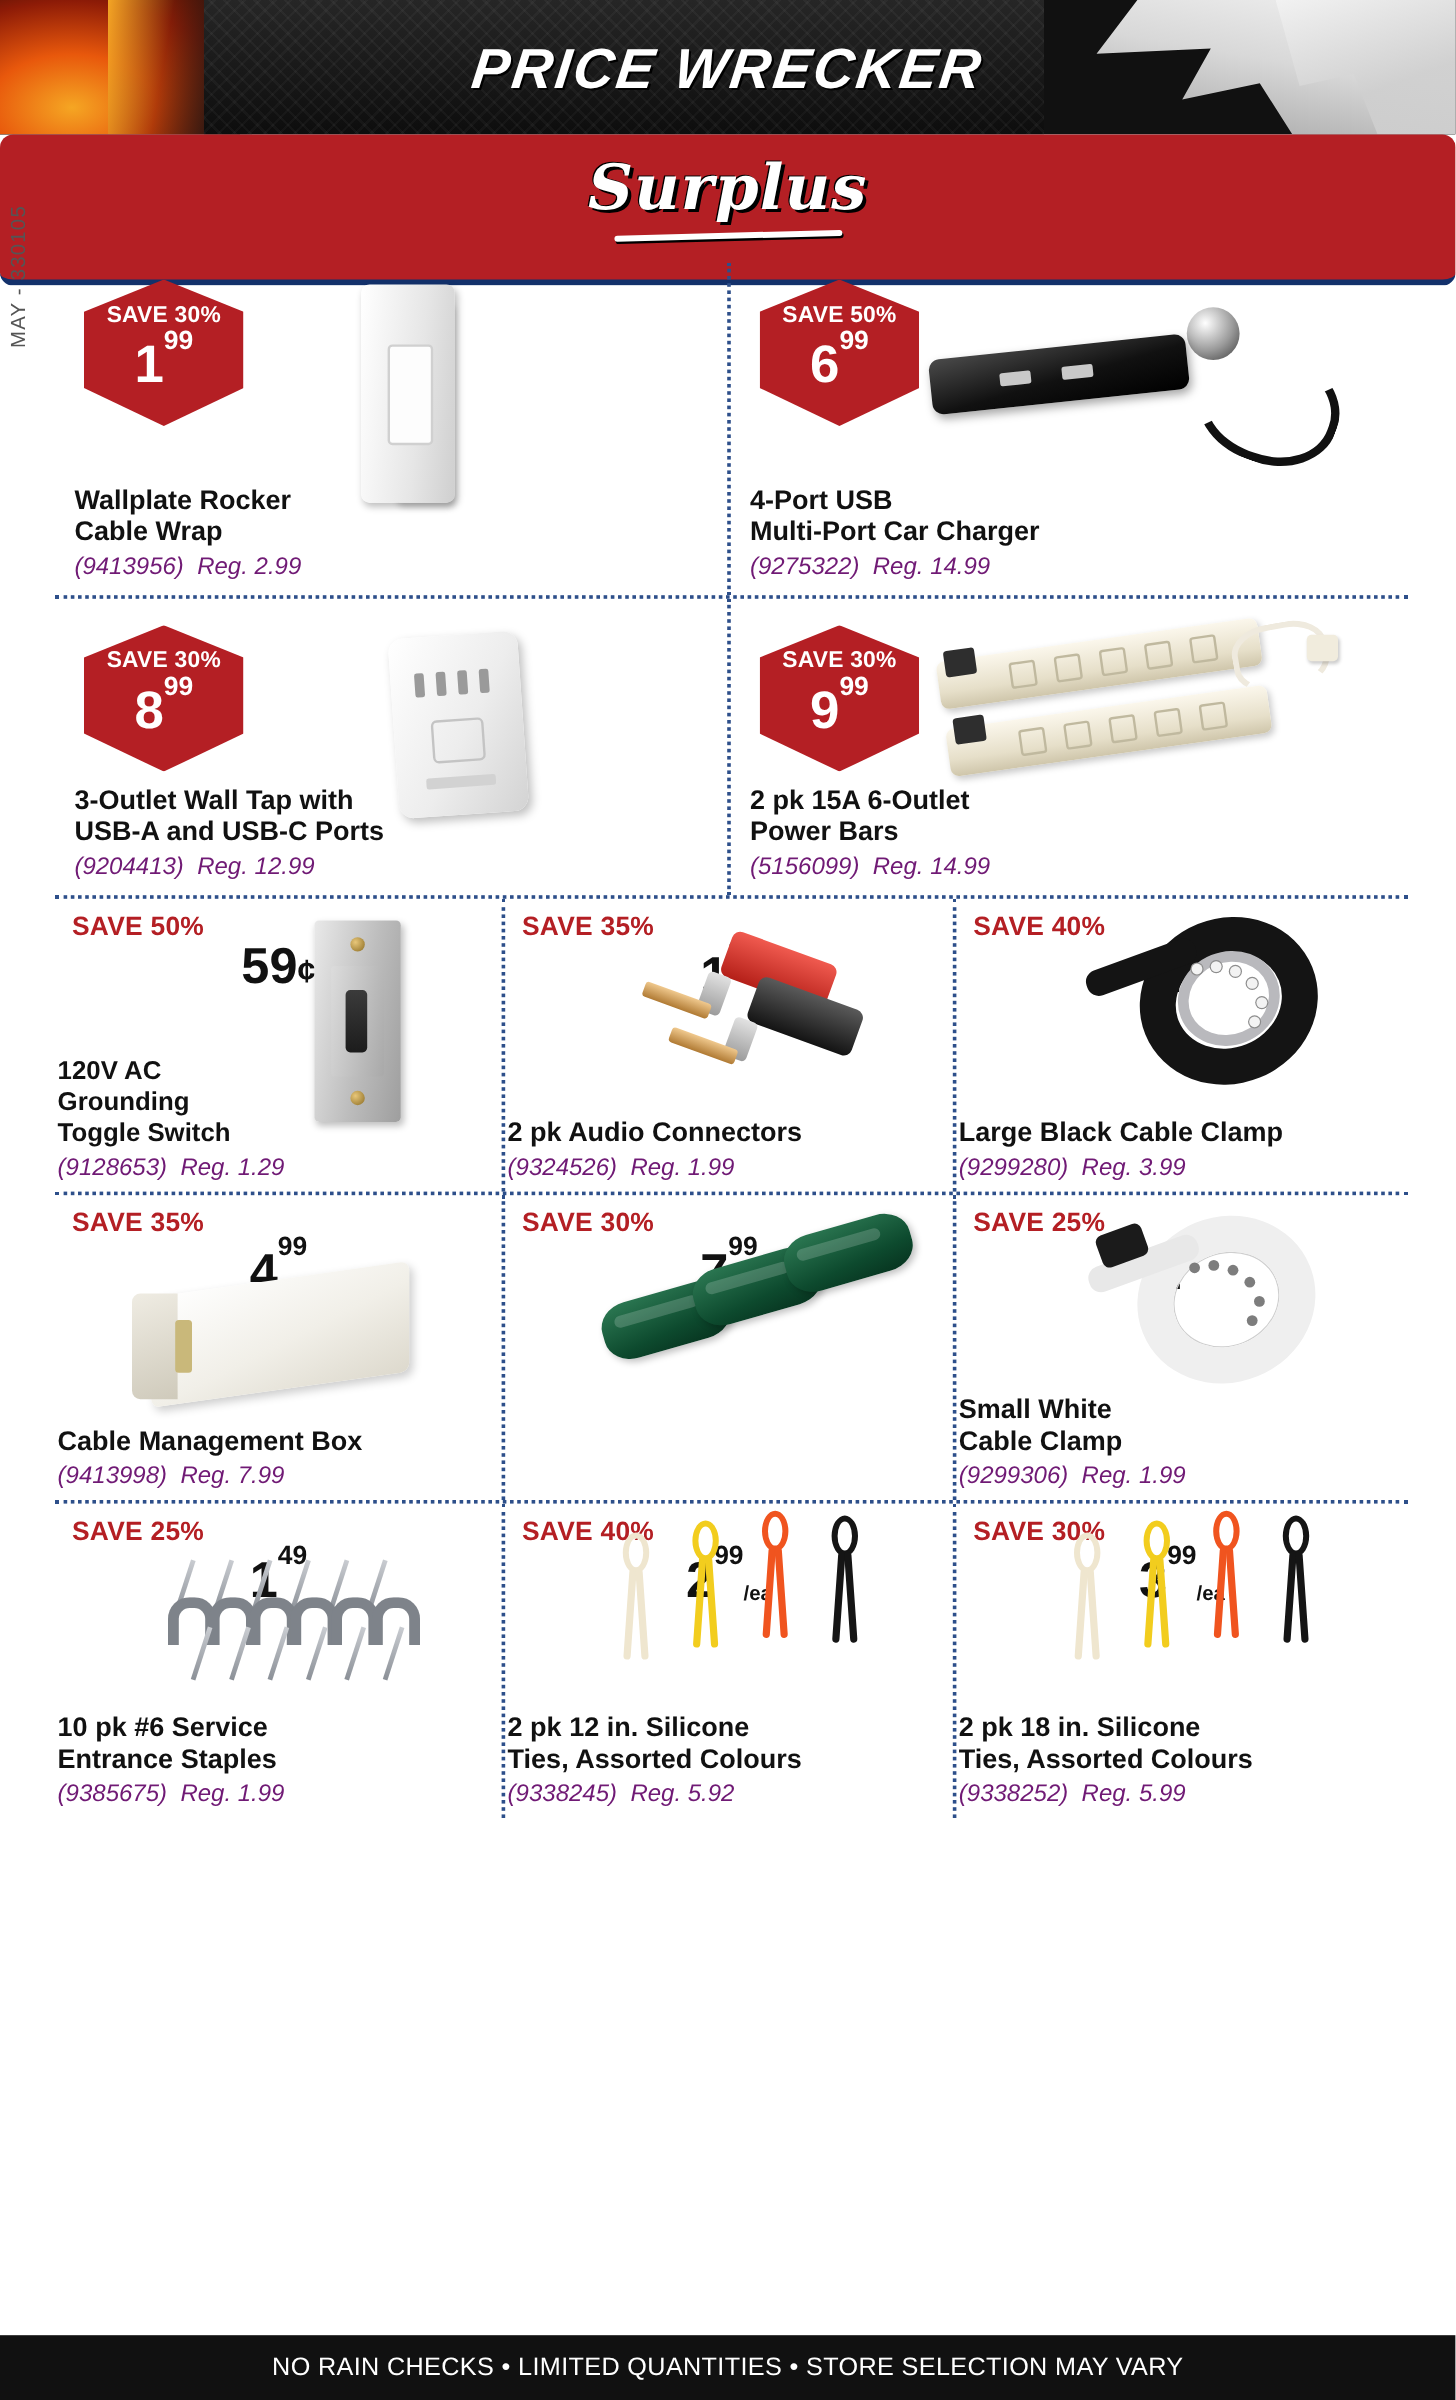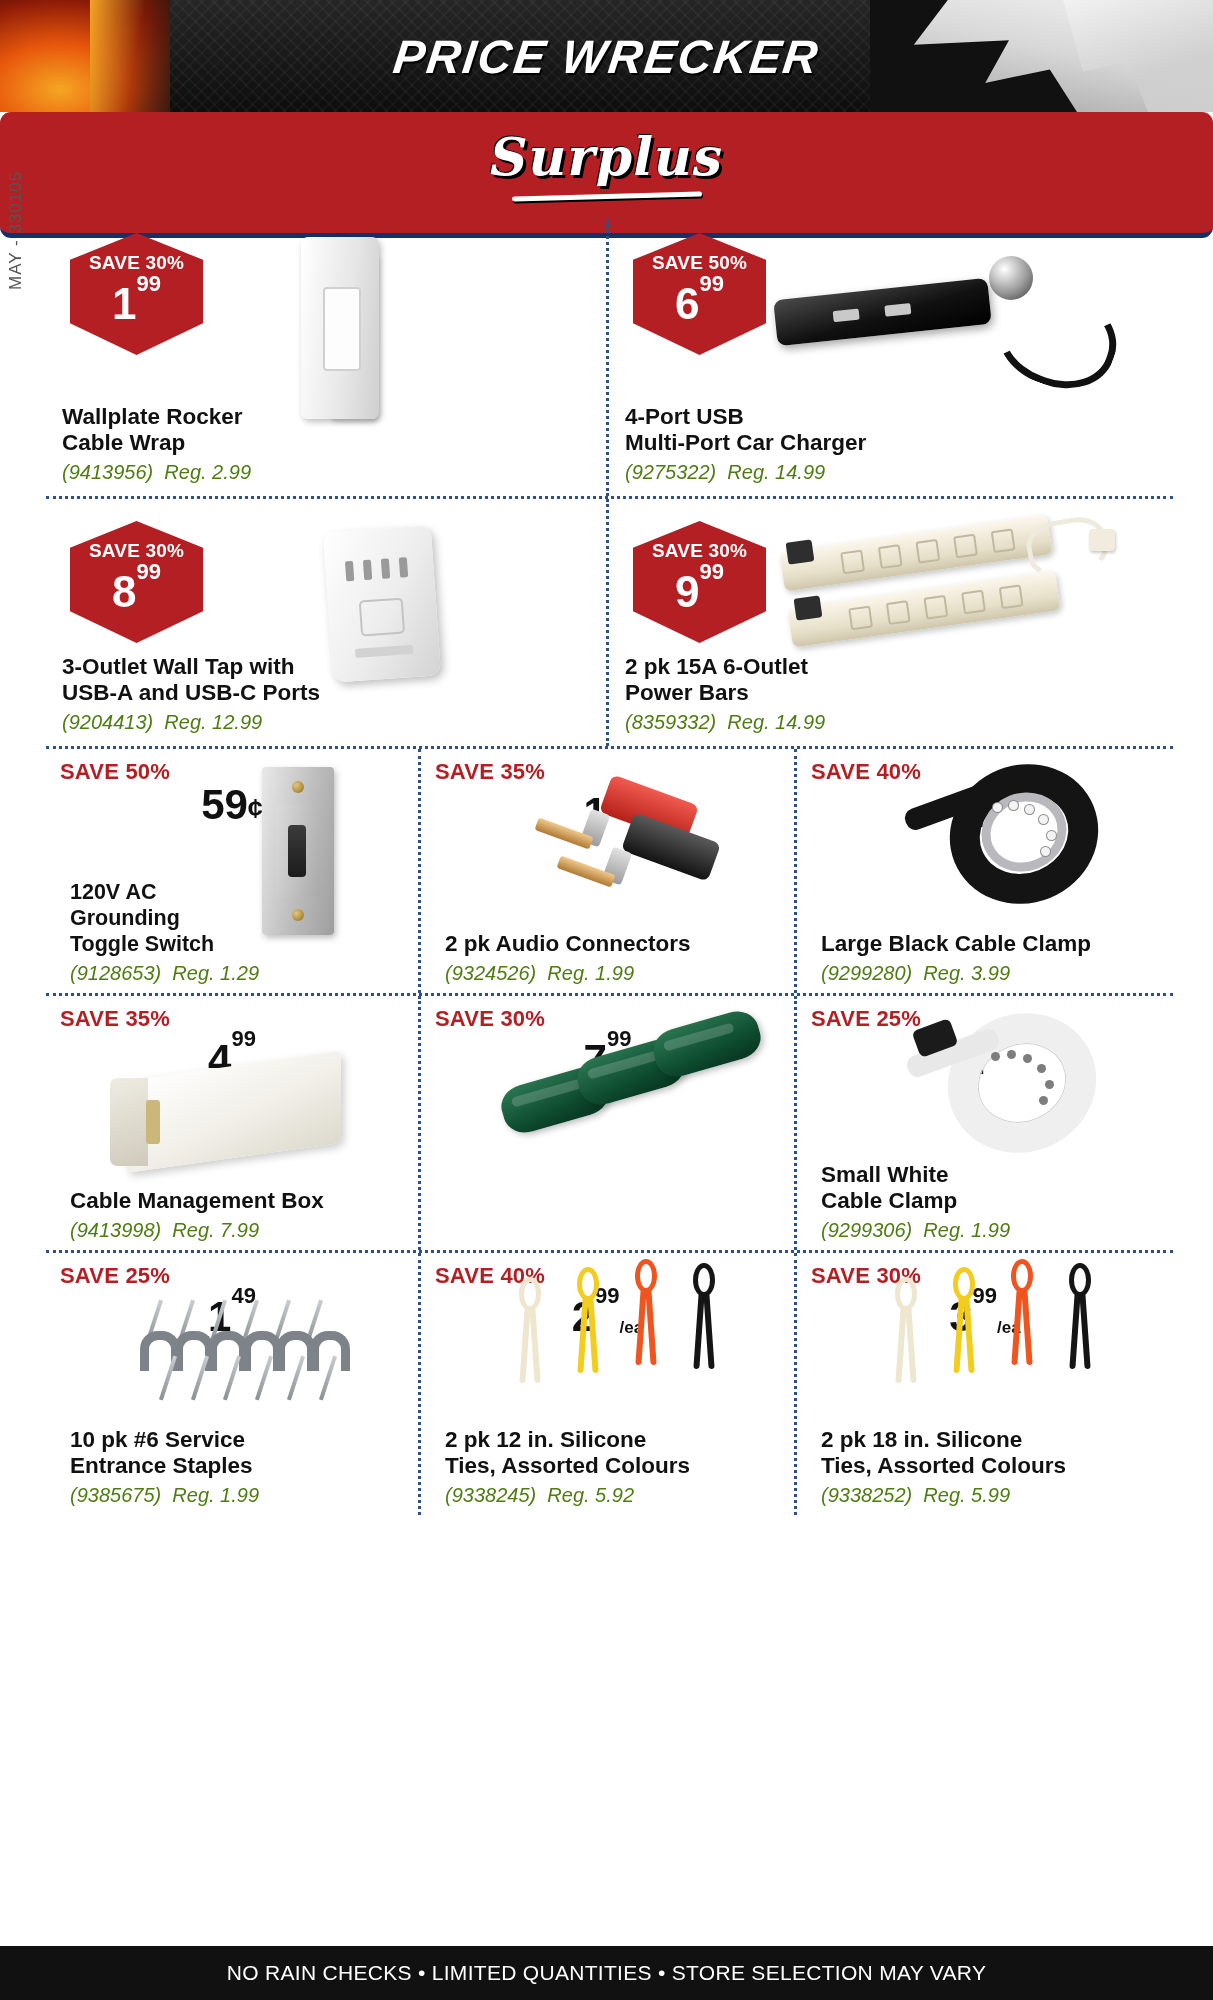--- a/index.html
+++ b/index.html
@@ -147,25 +147,25 @@
   .price-txt {
     color:#111; font-weight:bold; font-size:42px; line-height:44px; margin-top:-2px;text-align:center;
   }
   .price-txt sup { font-size:22px; position:relative; top:-13px; }
   .price-txt .cents-big { font-size:27px; position:relative; top:-1px; }
   .price-txt .ea { font-size:17px; font-weight:bold; position:relative; top:2px; }
 
   
   .name { font-weight:bold; font-size:22.5px; line-height:26px; color:#111; }
   .name.small { font-size:21.5px; }
-  .meta { font-style:italic; font-size:20px; color:#4d7c0f; margin-top:5px; }
+  .meta { font-style:italic; font-size:20px; color:#701a75; margin-top:5px; }
   .meta .reg { font-style:italic; }
 
   .txt-block2 { position:absolute; left:16px; bottom:12px; width:440px; }
-  .txt-block3 { position:absolute; left:24px; bottom:8px; width:350px; }
+  .txt-block3 { position:absolute; left:2px; bottom:8px; width:350px; }
 
   
   .img { position:absolute; }
 
   
   .wallplate {
     width:78px; height:182px; border-radius:7px;
     background:linear-gradient(95deg,#ffffff,#e6e6e6 60%,#cfcfcf);
     box-shadow:2px 3px 6px rgba(0,0,0,.25);
   }
@@ -450,21 +450,21 @@
             <div class="sk" style="left:174px;"></div>
           <div class="sk" style="left:212px;"></div>
         </div>
         <div class="barsw" style="left:36px; top:86px; transform:rotate(-8deg);"></div>
         <div style="position:absolute; left:268px; top:8px; width:80px; height:56px; border:5px solid #efeade; border-radius:40%; border-bottom-color:transparent; transform:rotate(-10deg);"></div>
         <div style="position:absolute; left:330px; top:18px; width:26px; height:22px; background:#f1ecdd; border-radius:4px; box-shadow:1px 2px 3px rgba(0,0,0,.2);"></div>
       </div>
       <div class="txt-block2">
         <div class="name">2 pk 15A 6-Outlet</div>
         <div class="name">Power Bars</div>
-        <div class="meta"><span>(8359332)</span>&nbsp;&nbsp;<span class="reg">Reg. 14.99</span></div>
+        <div class="meta"><span>(5156099)</span>&nbsp;&nbsp;<span class="reg">Reg. 14.99</span></div>
       </div>
     </div>
   </div>
 
   <div class="row dotted-h">
 
     <div class="cell3 c3a rowA dotted-v">
       <div class="save-txt">SAVE 50%</div>
       <div class="price-txt"><span>59</span><span class="cents-big">¢</span></div>
       <div class="img" style="left:196px; top:10px; width:150px; height:190px;">

